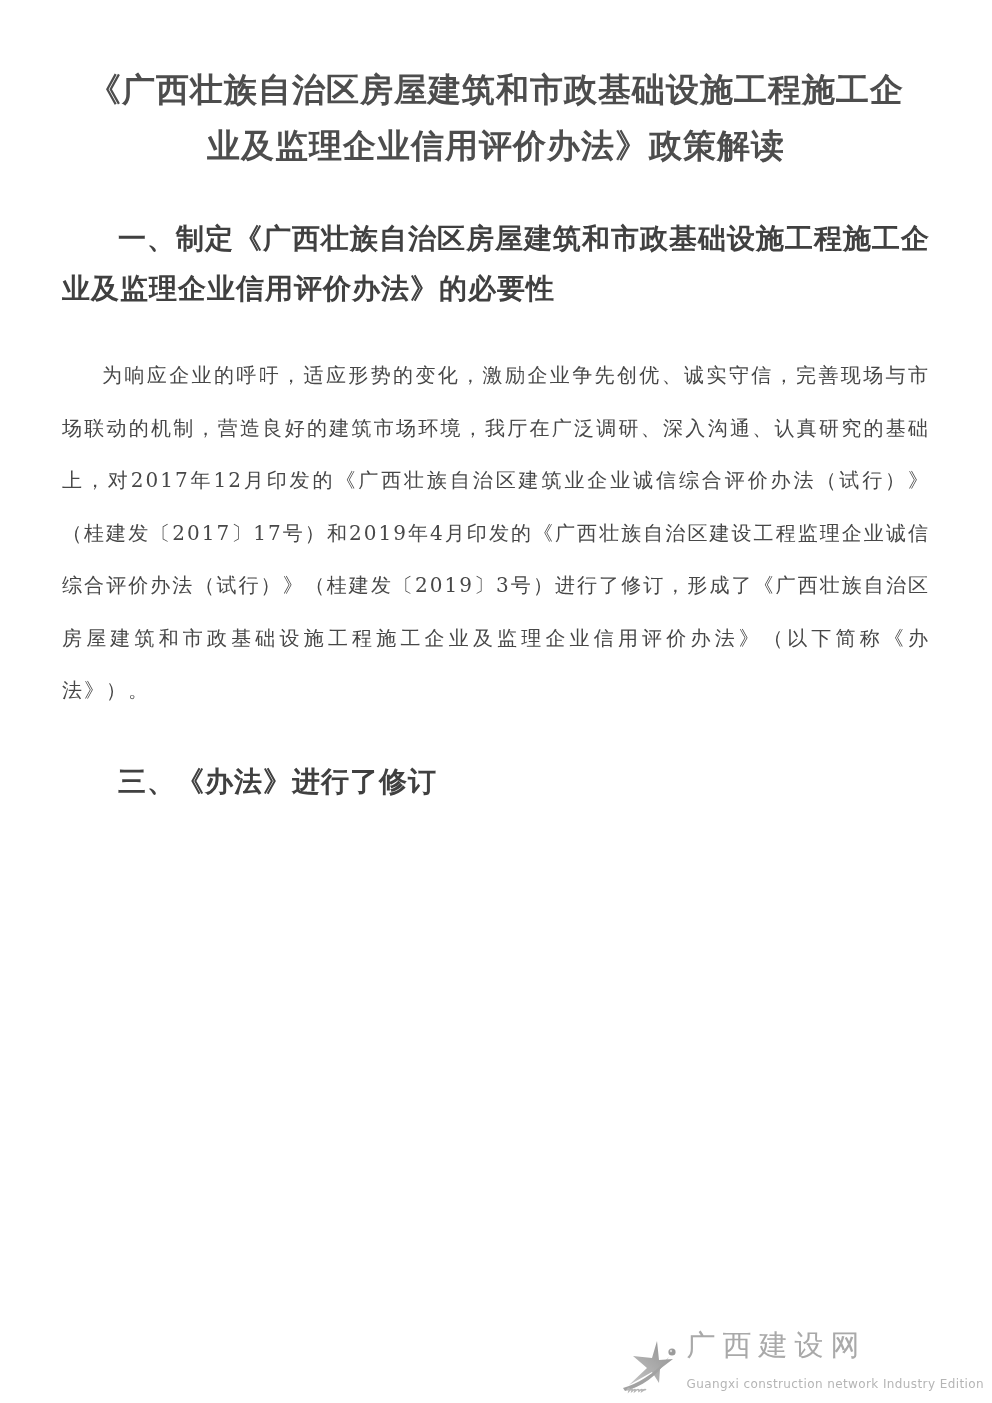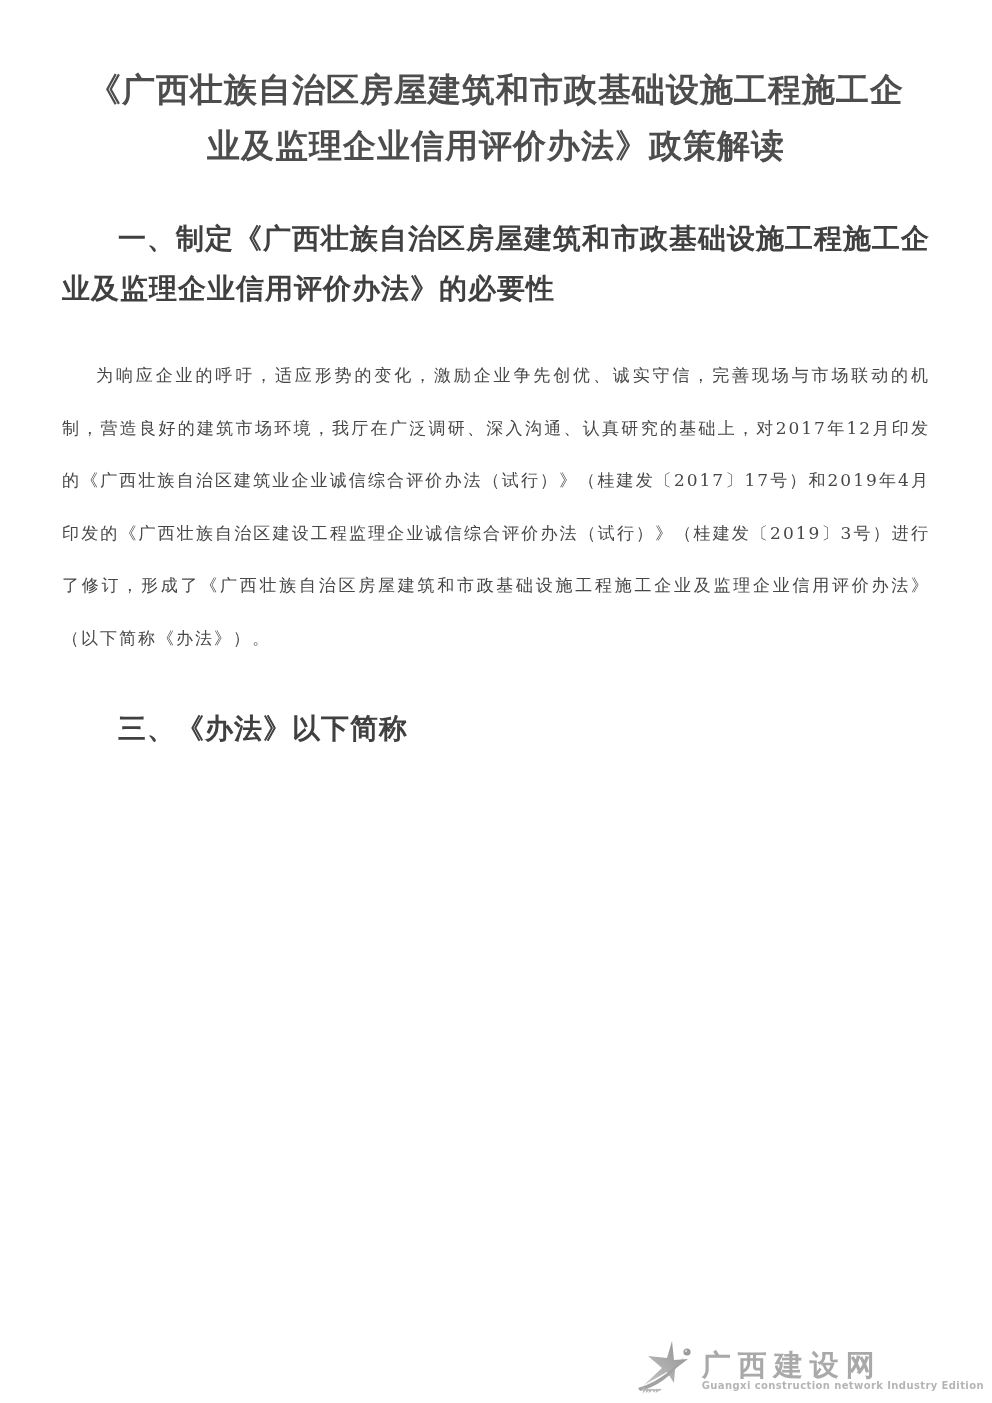--- a/index.html
+++ b/index.html
@@ -33,37 +33,36 @@
     font-weight: bold;
     color: #404040;
     line-height: 50px;
     text-indent: 2em;
     text-align: justify;
     letter-spacing: 1px;
     margin: 40px 0 0 0;
   }
   .sec-paragraph {
     font-family: "DejaVu Serif", "Liberation Serif", serif;
-    font-size: 17px;
+    font-size: 20px;
     font-weight: normal;
     color: #474747;
     line-height: 52.5px;
     text-indent: 2em;
     text-align: justify;
     letter-spacing: 2px;
     margin: 35px 0 0 0;
   }
   .watermark {
     position: absolute;
     right: 8px;
     bottom: 8px;
     display: flex;
     align-items: flex-end;
     gap: 8px;
-    font-weight: bold;
   }
   .watermark .logo-star {
     width: 60px;
     height: 56px;
     flex: 0 0 auto;
   }
   .watermark .logo-text {
     display: flex;
     flex-direction: column;
     align-items: flex-start;
@@ -72,42 +71,42 @@
   .logo-site-name {
     font-family: "DejaVu Serif", "Liberation Serif", serif;
     font-size: 29px;
     color: #a9a9a9;
     letter-spacing: 7px;
     line-height: 30px;
     white-space: nowrap;
   }
   .logo-caption {
     font-family: "DejaVu Sans", "Liberation Sans", sans-serif;
-    font-size: 10px;
+    font-size: 12px;
     color: #b5b5b5;
     letter-spacing: 0.4px;
-    margin-top: 0;
+    margin-top: 17px;
     white-space: nowrap;
   }
 </style>
 </head>
 <body>
 
 <div class="doc">
 
   <h1 class="doc-title">《广西壮族自治区房屋建筑和市政基础设施工程施工企业及监理企业信用评价办法》政策解读</h1>
 
   <div>
     <h2 class="sec-heading">一、制定《广西壮族自治区房屋建筑和市政基础设施工程施工企业及监理企业信用评价办法》的必要性</h2>
     <p class="sec-paragraph">为响应企业的呼吁，适应形势的变化，激励企业争先创优、诚实守信，完善现场与市场联动的机制，营造良好的建筑市场环境，我厅在广泛调研、深入沟通、认真研究的基础上，对2017年12月印发的《广西壮族自治区建筑业企业诚信综合评价办法（试行）》（桂建发〔2017〕17号）和2019年4月印发的《广西壮族自治区建设工程监理企业诚信综合评价办法（试行）》（桂建发〔2019〕3号）进行了修订，形成了《广西壮族自治区房屋建筑和市政基础设施工程施工企业及监理企业信用评价办法》（以下简称《办法》）。</p>
   </div>
 
 
   <div>
-    <h2 class="sec-heading">三、《办法》以下简称</h2>
+    <h2 class="sec-heading">三、《办法》进行了修订</h2>
   </div>
 
 </div>
 
 <div class="watermark">
   <span class="logo-star">
     <svg viewBox="0 0 60 56" width="60" height="56" xmlns="http://www.w3.org/2000/svg">
       <defs>
         <linearGradient id="starGrad" x1="0" y1="1" x2="1" y2="0">
           <stop offset="0" stop-color="#c6c6c6"></stop>

